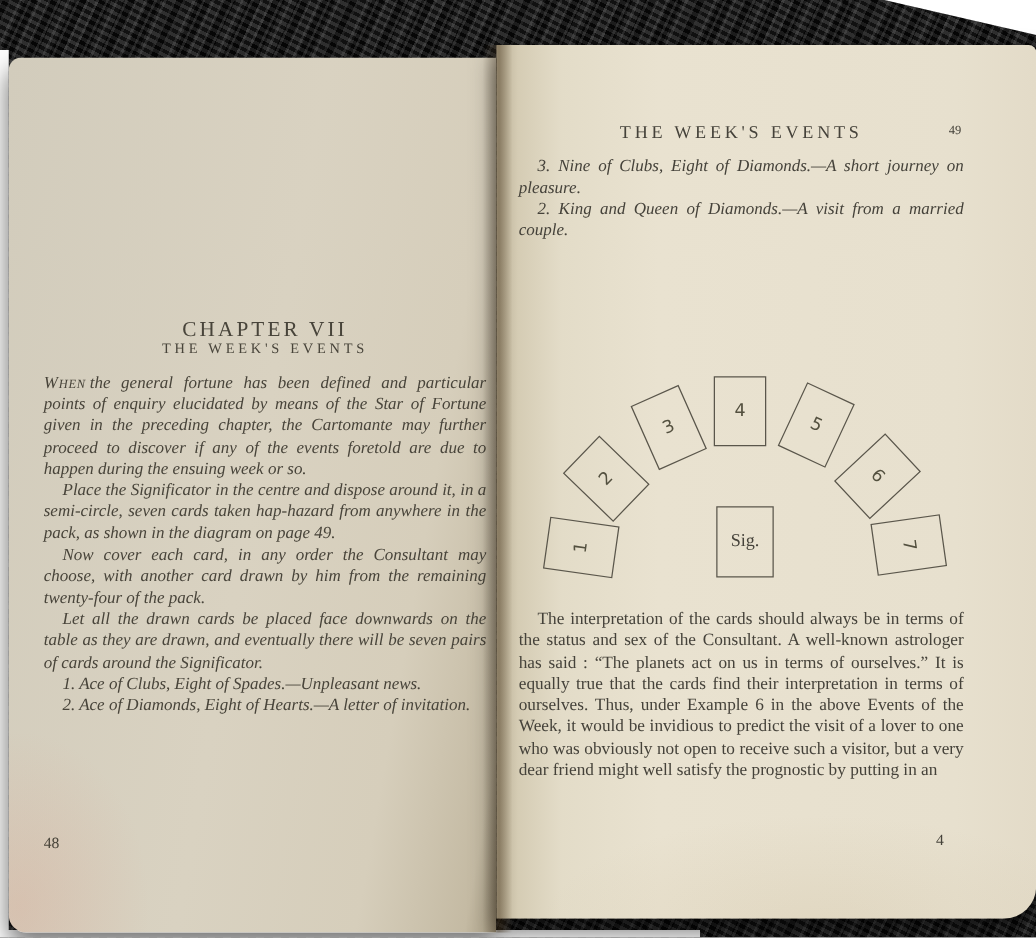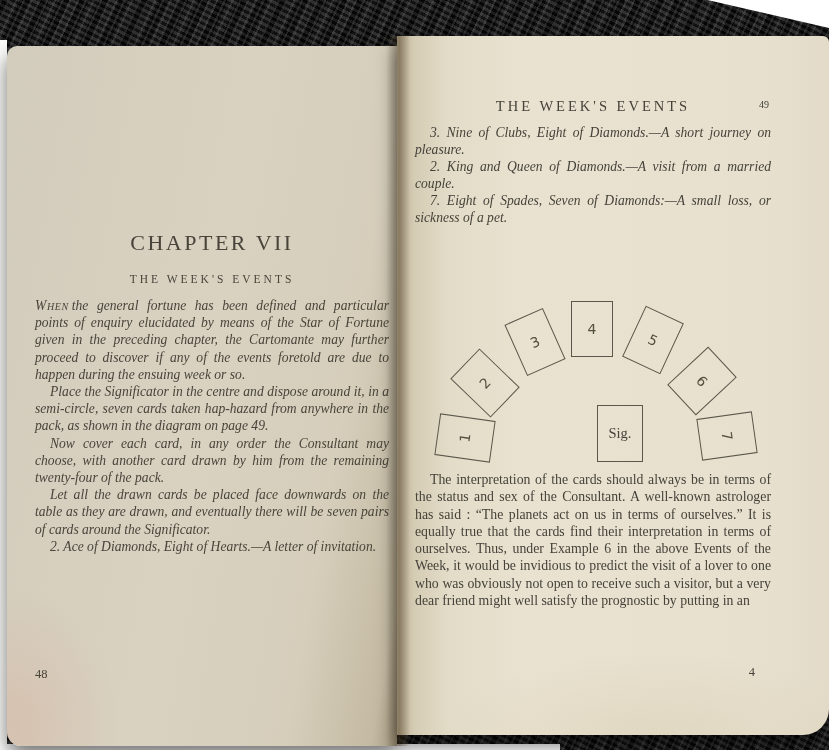--- a/index.html
+++ b/index.html
@@ -24,48 +24,48 @@
       linear-gradient(100deg,#d2ccbc 0%,#d9d2c1 50%,#d6cebb 78%,#c4baa3 95%,#a89d84 100%);}
   .page-right{left:397px;top:36px;width:432px;height:699px;border-radius:0 6px 26px 0;
     background:
       radial-gradient(300px 120px at 60% 101%, rgba(190,170,130,.18), rgba(190,170,130,0) 75%),
       linear-gradient(90deg,#b5aa90 0%,#d5ccb4 4%,#e3dcc8 12%,#e9e2d0 30%,#e7e0ce 85%,#e3dbc8 100%);}
   .gutter{position:absolute;left:386px;top:36px;width:24px;height:710px;pointer-events:none;
     background:linear-gradient(90deg,rgba(60,45,25,0) 0%,rgba(60,45,25,.28) 42%,rgba(70,52,28,.42) 55%,rgba(60,45,25,0) 100%);}
 
   
   .lp-inner{position:absolute;left:28px;top:0;width:354px;color:#48443a;}
-  .chapter-title{position:absolute;top:184px;width:100%;text-align:center;
-    font-size:22px;letter-spacing:2.5px;}
+  .chapter-title{position:absolute;top:208px;width:100%;text-align:center;
+    font-size:17px;letter-spacing:2.5px;}
   .chapter-sub{position:absolute;top:227px;width:100%;text-align:center;
     font-size:11.5px;letter-spacing:3px;}
   .lp-body{position:absolute;top:251px;width:100%;font-size:13.6px;line-height:17.2px;
     text-align:justify;}
   .lp-body p, .rp-items p{margin:0;text-indent:15px;font-style:italic;}
   .lp-body p.noindent{text-indent:0;}
   .lead{font-variant:small-caps;letter-spacing:.6px;margin-right:3px;}
   .page-num-left{position:absolute;top:621px;width:100%;text-align:left;font-size:12.5px;}
 
   
   .rp-inner{position:absolute;left:18px;top:0;width:356px;color:#45423a;}
   .rp-header{position:absolute;top:62px;width:100%;height:20px;}
   .rp-header .title{display:block;text-align:center;font-size:14.5px;letter-spacing:3px;}
   .rp-header .pagenum{position:absolute;right:2px;top:1px;font-size:10px;}
   .rp-items{position:absolute;top:88px;width:100%;font-size:13.6px;line-height:17px;
     text-align:justify;}
-  .rp-para{position:absolute;top:435px;width:100%;font-size:13.8px;line-height:17.3px;
+  .rp-para{position:absolute;top:450px;width:100%;font-size:13.8px;line-height:17.3px;
     text-align:justify;text-indent:15px;}
   .sig-mark{position:absolute;top:629px;right:16px;font-size:12.5px;}
 
   
   .diagram{position:absolute;left:0;top:264px;width:432px;height:185px;}
   .card{position:absolute;width:40px;height:54px;border:1.4px solid #5a564b;
     display:flex;align-items:center;justify-content:center;background:transparent;}
   .cnum{font-family:"DejaVu Sans",sans-serif;font-size:14px;color:#53503f;}
-  .card.sig-card{width:44px;height:55px;margin-left:24px;}
+  .card.sig-card{width:44px;height:55px;}
   .sig-label{font-family:"Liberation Serif",serif;font-size:14.5px;color:#45423a;}
   .c1{left:47px;top:110px;transform:rotate(-82deg);}
   .c2{left:67px;top:55px;transform:rotate(-46deg);}
   .c3{left:117px;top:14px;transform:rotate(-24deg);}
   .c4{left:174px;top:1px;transform:rotate(0deg);}
   .c5{left:235px;top:12px;transform:rotate(25deg);}
   .c6{left:284px;top:53px;transform:rotate(47deg);}
   .c7{left:309px;top:108px;transform:rotate(82deg);}
   .csig{left:176px;top:105px;}
 </style>
@@ -80,36 +80,36 @@
 
   <div class="page page-left">
     <div class="lp-inner">
       <div class="chapter-title">CHAPTER VII</div>
       <div class="chapter-sub">THE WEEK'S EVENTS</div>
       <div class="lp-body">
         <p class="noindent"><span class="lead">When</span><span>the general fortune has been defined and particular points of enquiry elucidated by means of the Star of Fortune given in the preceding chapter, the Cartomante may further proceed to discover if any of the events foretold are due to happen during the ensuing week or so.</span></p>
         <p>Place the Significator in the centre and dispose around it, in a semi-circle, seven cards taken hap-hazard from anywhere in the pack, as shown in the diagram on page 49.</p>
         <p>Now cover each card, in any order the Consultant may choose, with another card drawn by him from the remaining twenty-four of the pack.</p>
         <p>Let all the drawn cards be placed face downwards on the table as they are drawn, and eventually there will be seven pairs of cards around the Significator.</p>
+        <p>1. Ace of Clubs, Eight of Spades.—Unpleasant news.</p>
         <p>2. Ace of Diamonds, Eight of Hearts.—A letter of invitation.</p>
       </div>
       <div class="page-num-left">48</div>
     </div>
   </div>
 
   <div class="page page-right">
     <div class="rp-inner">
       <div class="rp-header">
         <span class="title">THE WEEK'S EVENTS</span>
         <span class="pagenum">49</span>
       </div>
       <div class="rp-items">
         <p>3. Nine of Clubs, Eight of Diamonds.—A short journey on pleasure.</p>
         <p>2. King and Queen of Diamonds.—A visit from a married couple.</p>
-        <p>7. Eight of Spades, Seven of Diamonds:—A small loss, or sickness of a pet.</p>
       </div>
       <div class="rp-para">The interpretation of the cards should always be in terms of the status and sex of the Consultant. A well-known astrologer has said :  “The planets act on us in terms of ourselves.”  It is equally true that the cards find their interpretation in terms of ourselves.  Thus, under Example 6 in the above Events of the Week, it would be invidious to predict the visit of a lover to one who was obviously not open to receive such a visitor, but a very dear friend might well satisfy the prognostic by putting in an</div>
       <div class="sig-mark">4</div>
     </div>
 
     <div class="diagram">
       <div class="card c1">
           <span class="cnum">1</span>
         </div>
       <div class="card c2">

